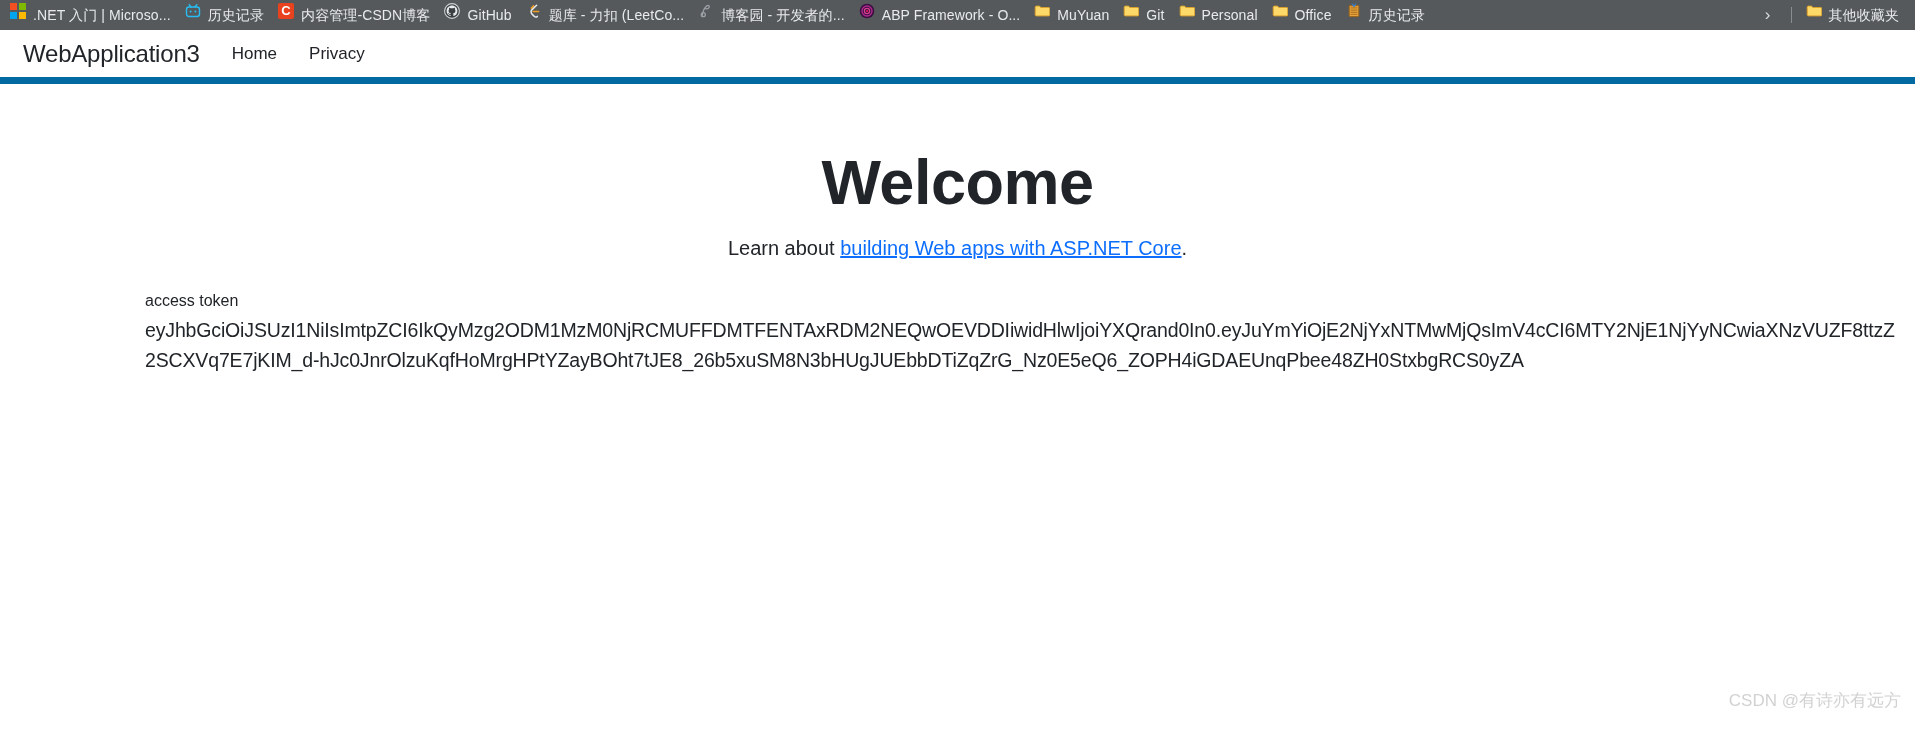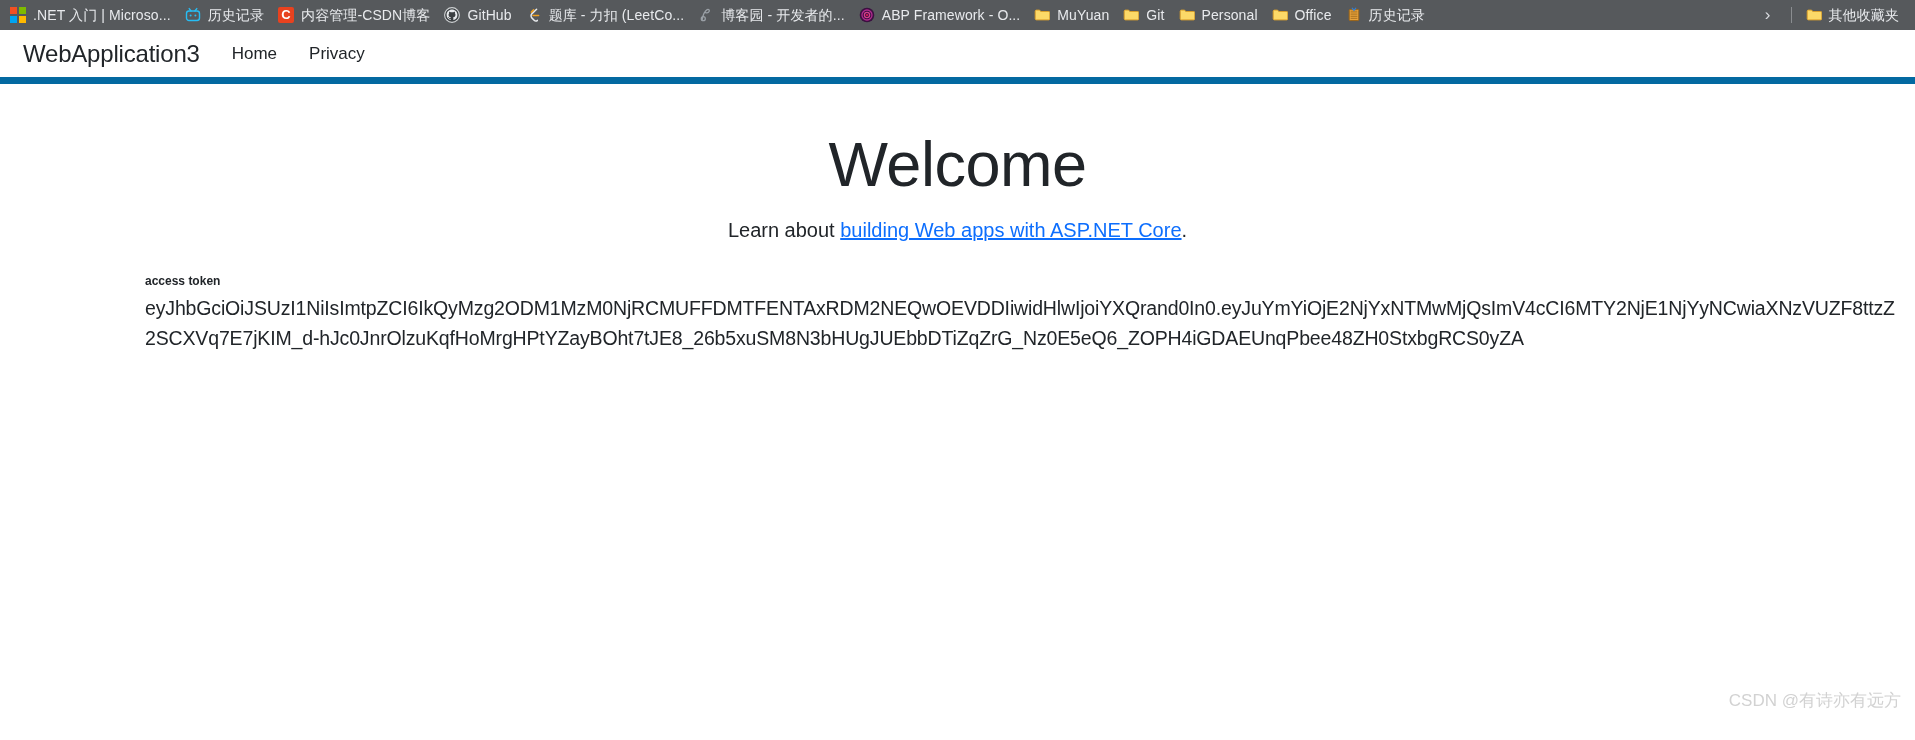--- a/index.html
+++ b/index.html
@@ -21,21 +21,21 @@
     background: #56595c;
     display: flex;
     align-items: center;
     padding: 0 6px;
     box-sizing: border-box;
     overflow: hidden;
     white-space: nowrap;
   }
   .bookmark {
     display: flex;
-    align-items: center;
+    align-items: flex-start;
     height: 24px;
     padding: 0 8px 0 4px;
     margin-right: 2px;
     border-radius: 3px;
     flex: 0 0 auto;
     cursor: default;
   }
   .bm-label {
     color: #e8eaed;
     font-size: 14px;
@@ -115,44 +115,44 @@
   }
   .nav-link:first-of-type { margin-left: 26px; }
 
   
   #main {
     padding: 0 0 0 0;
   }
   #welcome-title {
     text-align: center;
     font-size: 63px;
-    font-weight: 400;
-    color: #212529;
-    margin: 46px 0 0 0;
+    font-weight: 700;
+    color: #212529;
+    margin: 64px 0 0 0;
     line-height: 1.1;
     letter-spacing: -0.5px;
     font-family: "Liberation Sans", sans-serif;
   }
   #learn-line {
     text-align: center;
     font-size: 20px;
     color: #212529;
     margin-top: 20px;
     font-family: "Liberation Sans", sans-serif;
   }
   #learn-link {
     color: #0d6efd;
     text-decoration: underline;
     cursor: pointer;
   }
 
   .token-block { padding-left: 145px; padding-right: 14px; }
   .token-title {
-    font-size: 12px;
-    font-weight: bold;
+    font-size: 16px;
+    font-weight: normal;
     color: #212529;
     margin-top: 32px;
     margin-bottom: 6px;
     font-family: "Liberation Sans", sans-serif;
   }
   .token-value {
     font-size: 19.5px;
     color: #212529;
     line-height: 1.52;
     word-break: break-all;

